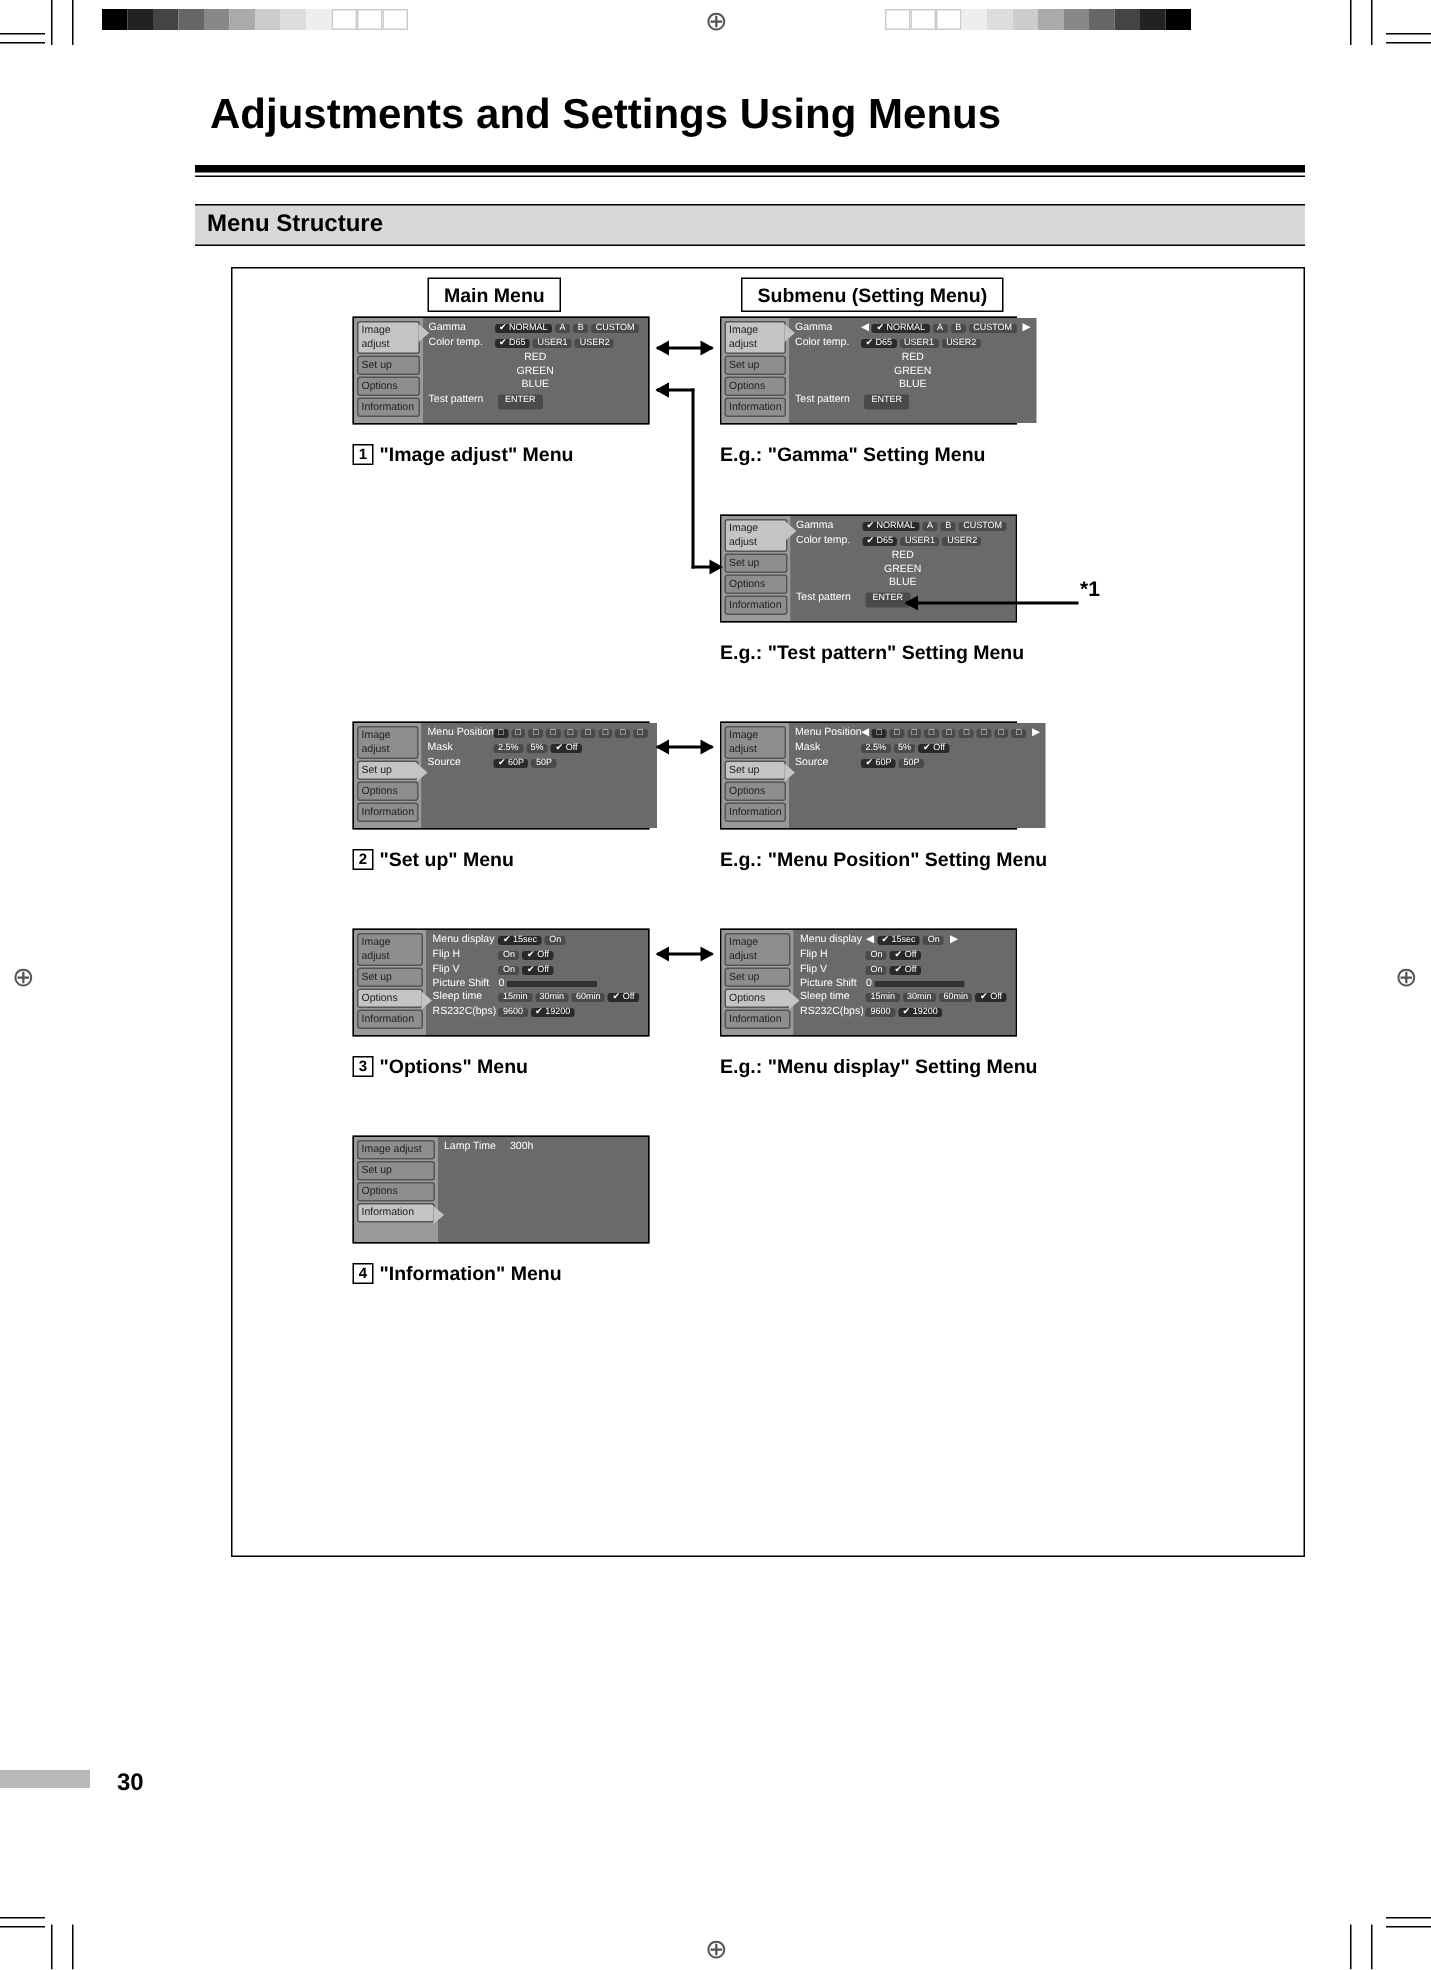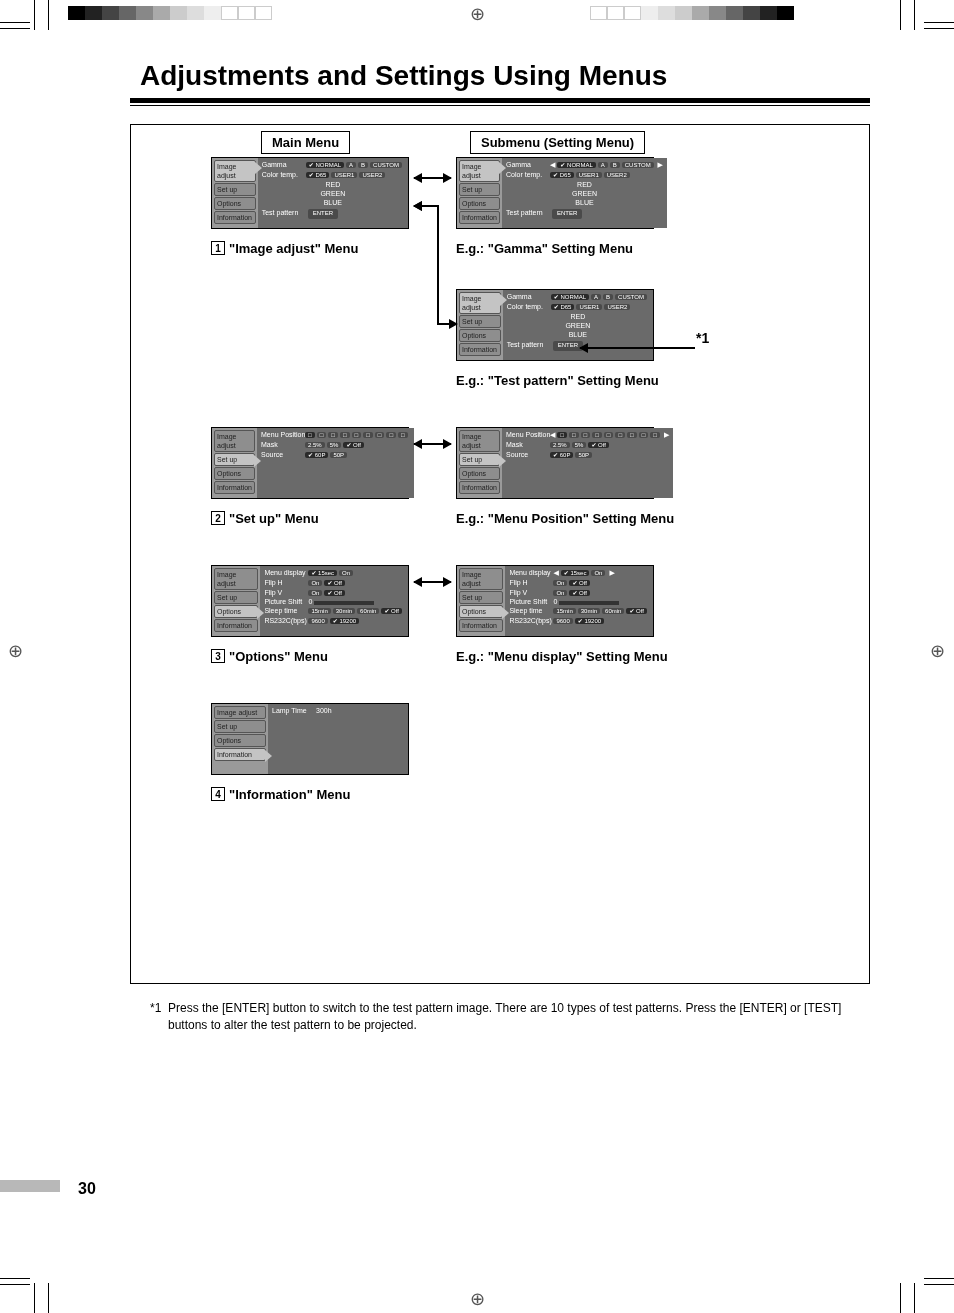--- a/index.html
+++ b/index.html
@@ -21,40 +21,41 @@
   
   .page {
     position: absolute;
     left: 130px;
     top: 40px;
     width: 740px;
   }
   h1 {
     font-size: 28px;
     font-weight: bold;
-    margin: 20px 0 6px 10px;
+    margin: 20px 0 18px 10px;
   }
   .heavy-rule { height: 5px; background: #000; margin: 0 0 2px 0; }
   .thin-rule { height: 1px; background: #000; margin: 0 0 18px 0; }
   .intro { font-size: 13px; margin: 0 0 16px 2px; }
   .section-bar {
     background: #d8d8d8;
     border-top: 1px solid #000;
     border-bottom: 1px solid #000;
     padding: 4px 8px;
     font-size: 16px;
     font-weight: bold;
     margin-bottom: 14px;
   }
   .subintro { font-size: 13px; margin: 0 0 14px 2px; }
   .diagram-box {
     border: 1px solid #000;
     padding: 20px 30px 30px 30px;
     position: relative;
     height: 860px;
+    margin-left: 24px;
   }
   .colhead {
     border: 1px solid #000;
     font-size: 13px;
     font-weight: bold;
     text-align: center;
     padding: 3px 10px;
     display: inline-block;
     background: #fff;
   }
@@ -196,20 +197,21 @@
 <div class="reg-mark" style="left:470px;top:1288px">⊕</div>
 <div class="crop crop-v" style="left:900px;bottom:0;top:auto;height:30px"></div>
 <div class="crop crop-v" style="left:914px;bottom:0;top:auto;height:30px"></div>
 <div class="crop crop-h" style="left:924px;top:1278px"></div>
 <div class="crop crop-h" style="left:924px;top:1284px"></div>
 
 <div class="page">
   <h1>Adjustments and Settings Using Menus</h1>
   <div class="heavy-rule"></div>
   <div class="thin-rule"></div>
+  <div class="section-bar">Menu Structure</div>
 
   <div class="diagram-box">
 
     <div class="pos" style="left:130px;top:6px">
       <span class="colhead">Main Menu</span>
     </div>
     <div class="pos" style="left:339px;top:6px">
       <span class="colhead">Submenu (Setting Menu)</span>
     </div>
 
@@ -362,19 +364,16 @@
         <div class="menu-main">
           <div class="row"><span class="lab">Lamp Time</span><span>300h</span></div>
         </div>
       </div>
     <div class="pos caption" style="left:80px;top:656px">
       <span class="num-box">4</span><span>"Information" Menu</span>
     </div>
 
   </div>
 
-  <p class="footnote">
-    <span>*1</span>&nbsp;&nbsp;<span>Press the [ENTER] button to switch to the test pattern image. There are 10 types of test patterns. Press the [ENTER] or [TEST] buttons to alter the test pattern to be projected.</span>
-  </p>
 </div>
 
 <div class="gray-block"></div>
 <div class="page-num">30</div>
 
 </body></html>

